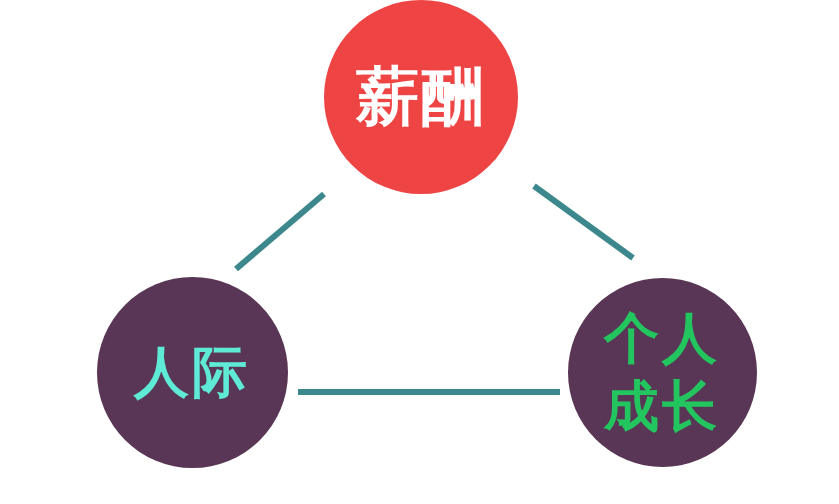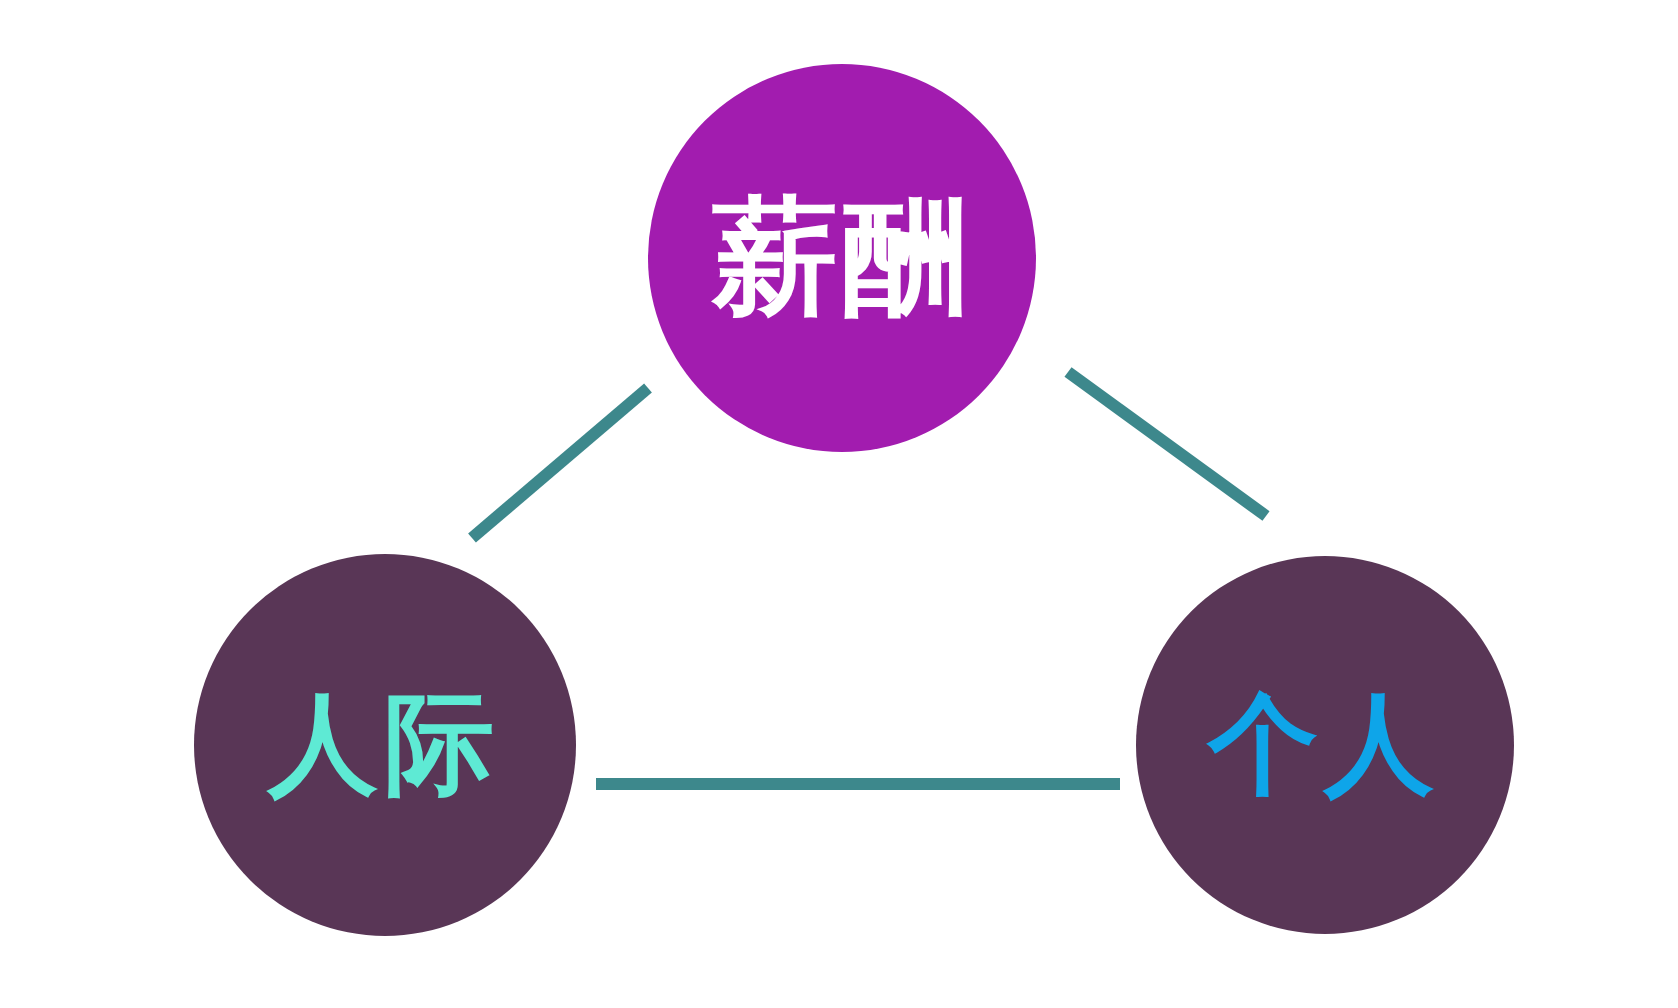--- a/index.html
+++ b/index.html
@@ -87,31 +87,32 @@
 <body style="background: rgb(255, 255, 255);">
 
 <div id="diagram-stage" style="background: rgb(255, 255, 255);">
 
   <svg class="connector-layer" width="839" height="504" viewBox="0 0 839 504" xmlns="http://www.w3.org/2000/svg">
     <line id="conn-0" stroke="#3d888c" stroke-width="6" stroke-linecap="butt" x1="236" y1="269" x2="324" y2="194"></line>
     <line id="conn-1" stroke="#3d888c" stroke-width="6" stroke-linecap="butt" x1="534" y1="186" x2="633" y2="258"></line>
     <line id="conn-2" stroke="#3d888c" stroke-width="6" stroke-linecap="butt" x1="298" y1="392" x2="560" y2="392"></line>
   </svg>
 
-  <div class="node" id="node-compensation" style="left: 324px; top: 32px; width: 194px; height: 194px; background: #a21caf;">
+  <div class="node" id="node-compensation" style="left: 324px; top: 0; width: 194px; height: 194px; background: #ef4444;">
     <div class="node-label" style="color: rgb(255, 255, 255);">
       <span class="label-line">薪酬</span>
     </div>
   </div>
 
   <div class="node" id="node-relationships" style="left: 96.5px; top: 276.5px; width: 191px; height: 191px; background: rgb(89, 54, 86);">
     <div class="node-label" style="color: #5eead4;">
       <span class="label-line">人际</span>
     </div>
   </div>
 
   <div class="node" id="node-growth" style="left: 567.5px; top: 277.5px; width: 189px; height: 189px; background: rgb(89, 54, 86);">
-    <div class="node-label" style="color: #0ea5e9;">
+    <div class="node-label" style="color: #22c55e;">
       <span class="label-line">个人</span>
+      <span class="label-line">成长</span>
     </div>
   </div>
 
 </div>
 
 </body></html>

